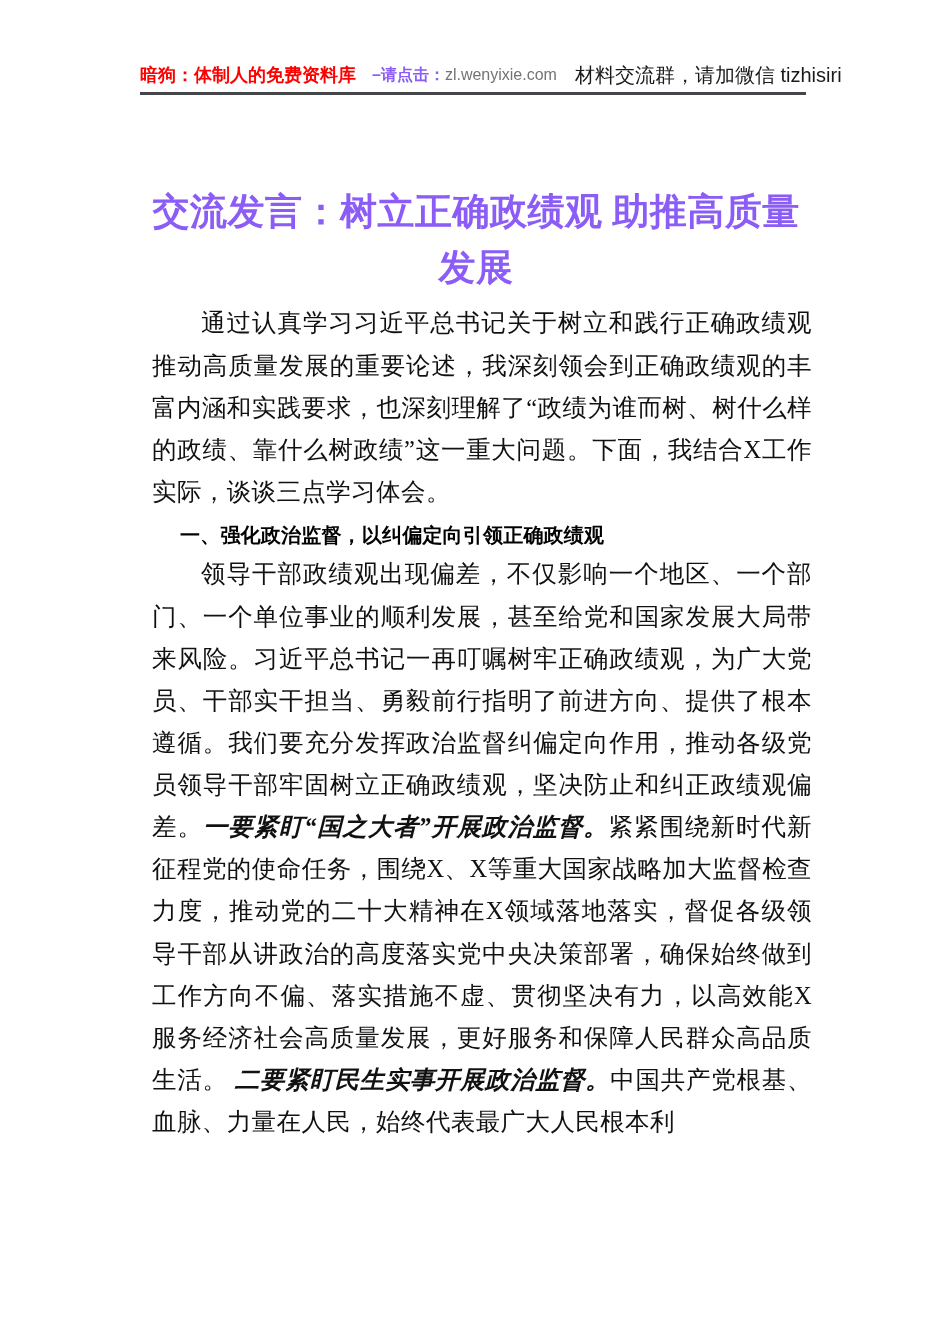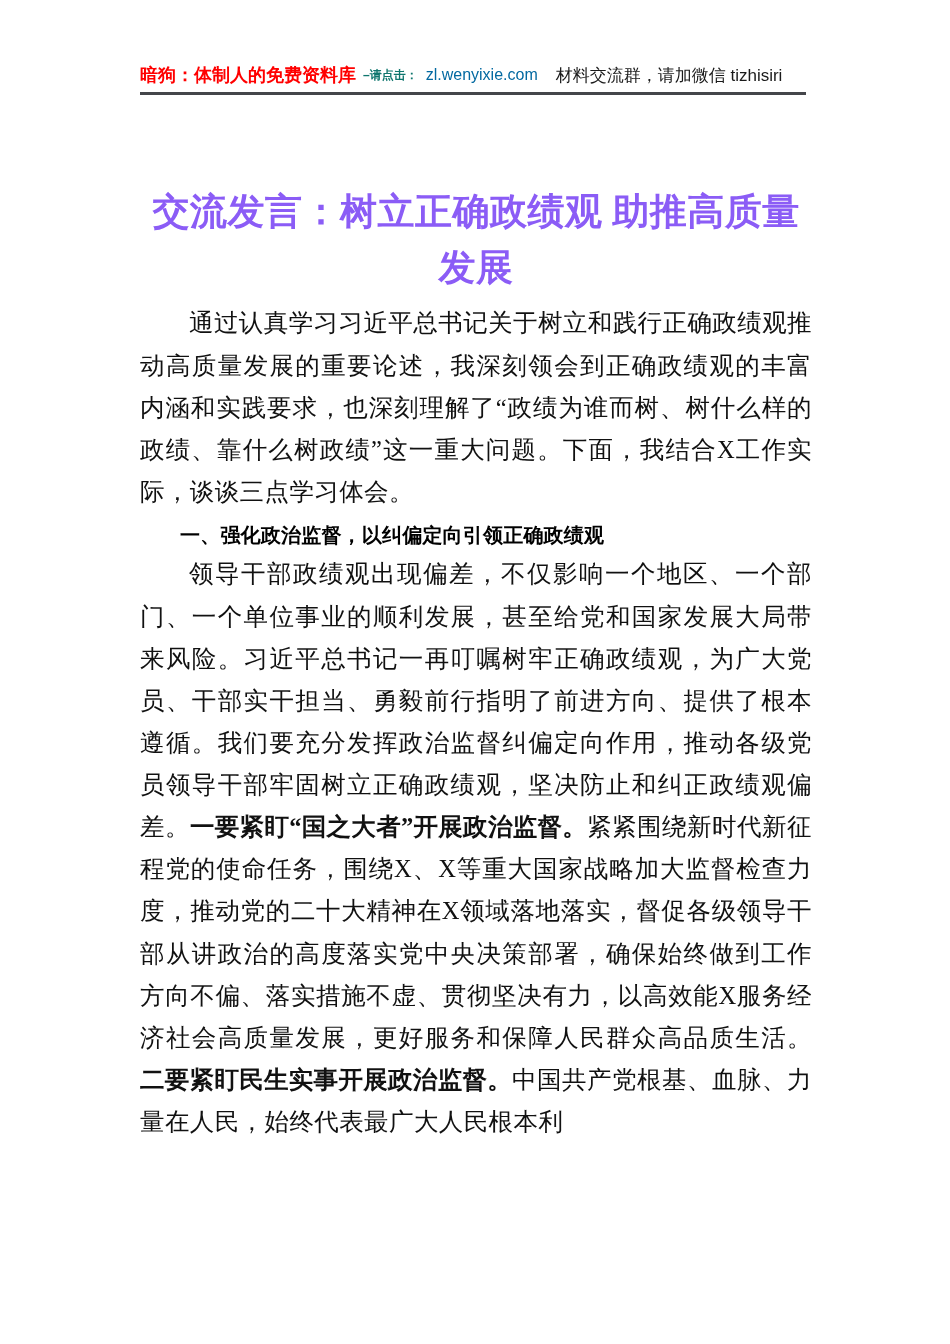--- a/index.html
+++ b/index.html
@@ -38,36 +38,36 @@
     white-space: nowrap;
   }
   .promo-red {
     color: #ff0000;
     font-family: "Liberation Sans", "DejaVu Sans", sans-serif;
     font-weight: bold;
     font-size: 18px;
     letter-spacing: 0px;
   }
   .promo-mid {
-    color: #0f766e;
+    color: #8b5cf6;
     font-family: "Liberation Sans", "DejaVu Sans", sans-serif;
     font-weight: bold;
-    font-size: 12px;
-    margin-left: 7px;
+    font-size: 16px;
+    margin-left: 16px;
   }
   .promo-link {
-    color: #0369a1;
+    color: #737373;
     font-family: "Liberation Sans", "DejaVu Sans", sans-serif;
     font-size: 16px;
-    margin-left: 8px;
+    margin-left: 0;
   }
   .promo-tail {
     color: #1a1a1a;
     font-family: "Liberation Sans", "DejaVu Sans", sans-serif;
-    font-size: 17px;
+    font-size: 20px;
     margin-left: 18px;
   }
 
   .header-rule {
     position: absolute;
     left: 140px;
     top: 92px;
     width: 666px;
     height: 3px;
     background: #44464a;
@@ -104,27 +104,28 @@
   }
 
   .para {
     font-family: "Liberation Serif", "DejaVu Serif", serif;
     font-size: 24.5px;
     line-height: 1.72;
     color: #111;
     text-indent: 2em;
     text-align: justify;
     text-justify: inter-ideograph;
-    margin: 0 0 2px 0;
+    margin: 0 0 2px 12px;
     letter-spacing: 0.4px;
   }
 
   .para b, .para .bold {
     font-weight: bold;
     letter-spacing: 0.2px;
+    font-style: italic;
   }
 
   .spacer-top { height: 34px; }
 </style>
 </head>
 <body>
 
 <div class="page">
 
   <div class="promo-header">

